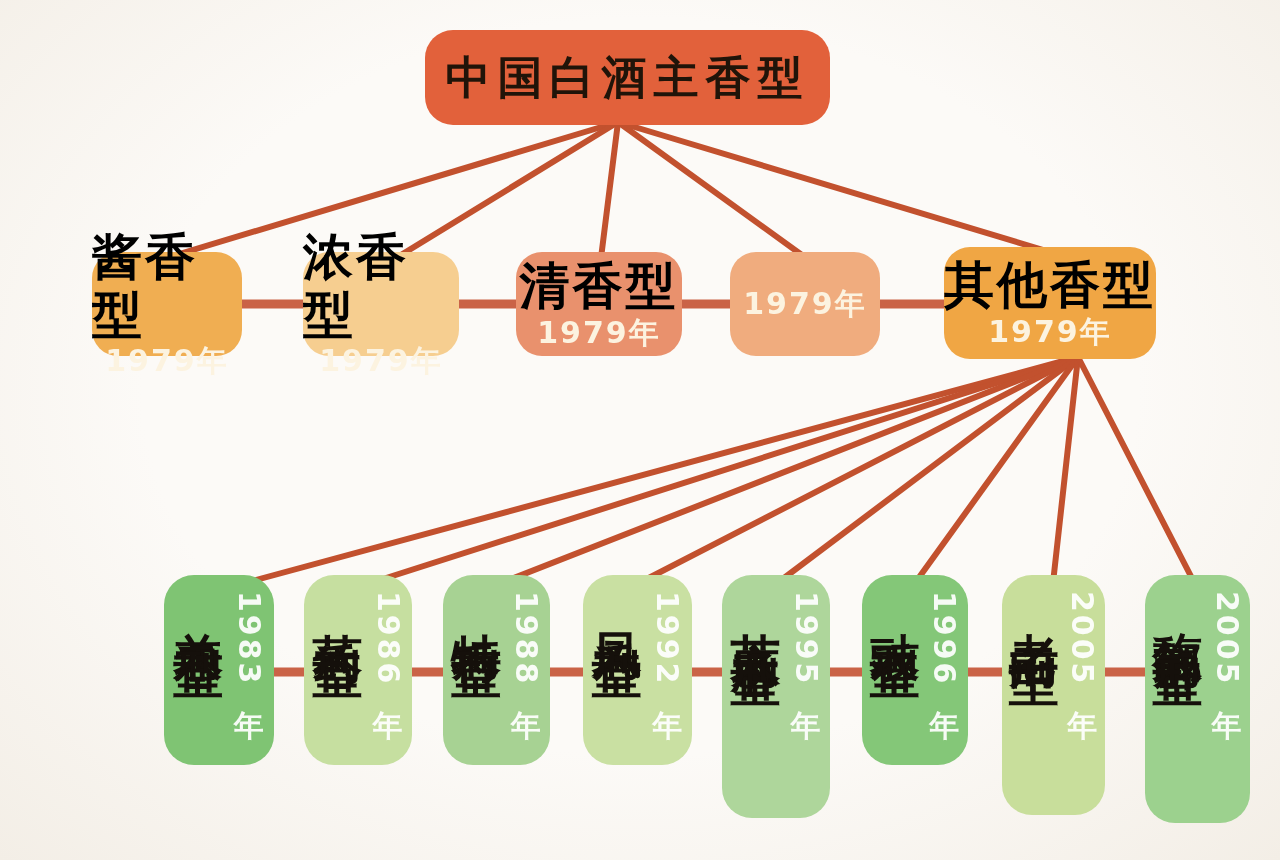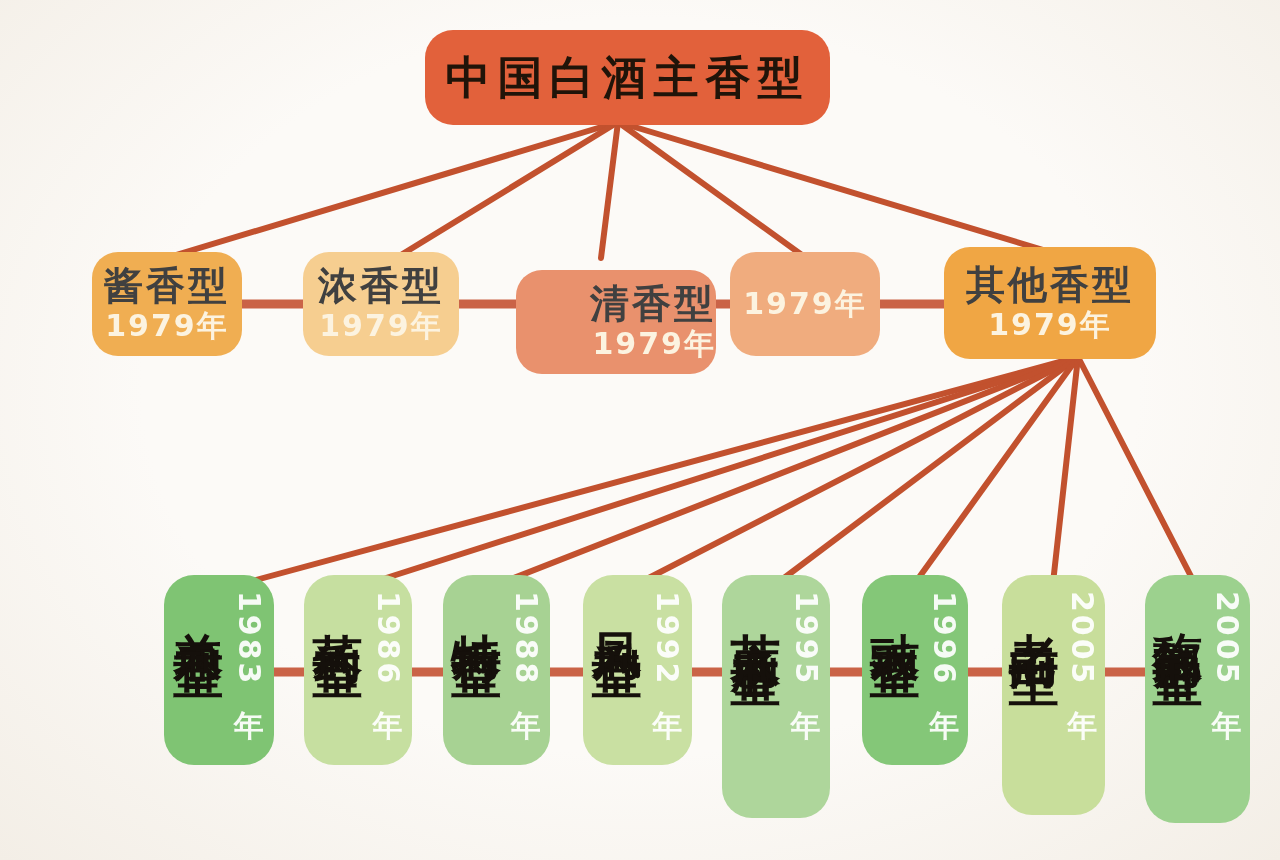--- a/index.html
+++ b/index.html
@@ -20,25 +20,25 @@
     display:flex;align-items:center;justify-content:center;
   }
   .root-label{
     font-size:45px;font-weight:700;letter-spacing:7px;color:#201409;
   }
   
   .l2{
     border-radius:26px;display:flex;flex-direction:column;
     align-items:center;justify-content:center;
   }
-  .l2 .l2-label{font-size:39px;font-weight:700;letter-spacing:3px;color:#404040;line-height:1.15;}
+  .l2 .l2-label{font-size:50px;font-weight:700;letter-spacing:3px;color:#000000;line-height:1.15;}
   .l2 .l2-year{font-size:30px;font-weight:700;letter-spacing:2px;color:#FCF3E0;line-height:1.15;}
   .p-l2-0{left:92px;  top:252px;width:150px;height:104px;}
   .p-l2-1{left:303px; top:252px;width:156px;height:104px;}
-  .p-l2-2{left:516px; top:270px;width:200px;height:104px;align-items:flex-end;}
+  .p-l2-2{left:516px; top:252px;width:166px;height:104px;}
   .p-l2-3{left:730px; top:252px;width:150px;height:104px;}
   .p-l2-4{left:944px; top:247px;width:212px;height:112px;}
   
   .l3{
     border-radius:30px;display:flex;flex-direction:row;
     justify-content:space-evenly;align-items:flex-start;
     padding-top:16px;
   }
   .l3 .l3-label{
     writing-mode:vertical-rl;text-orientation:mixed;

